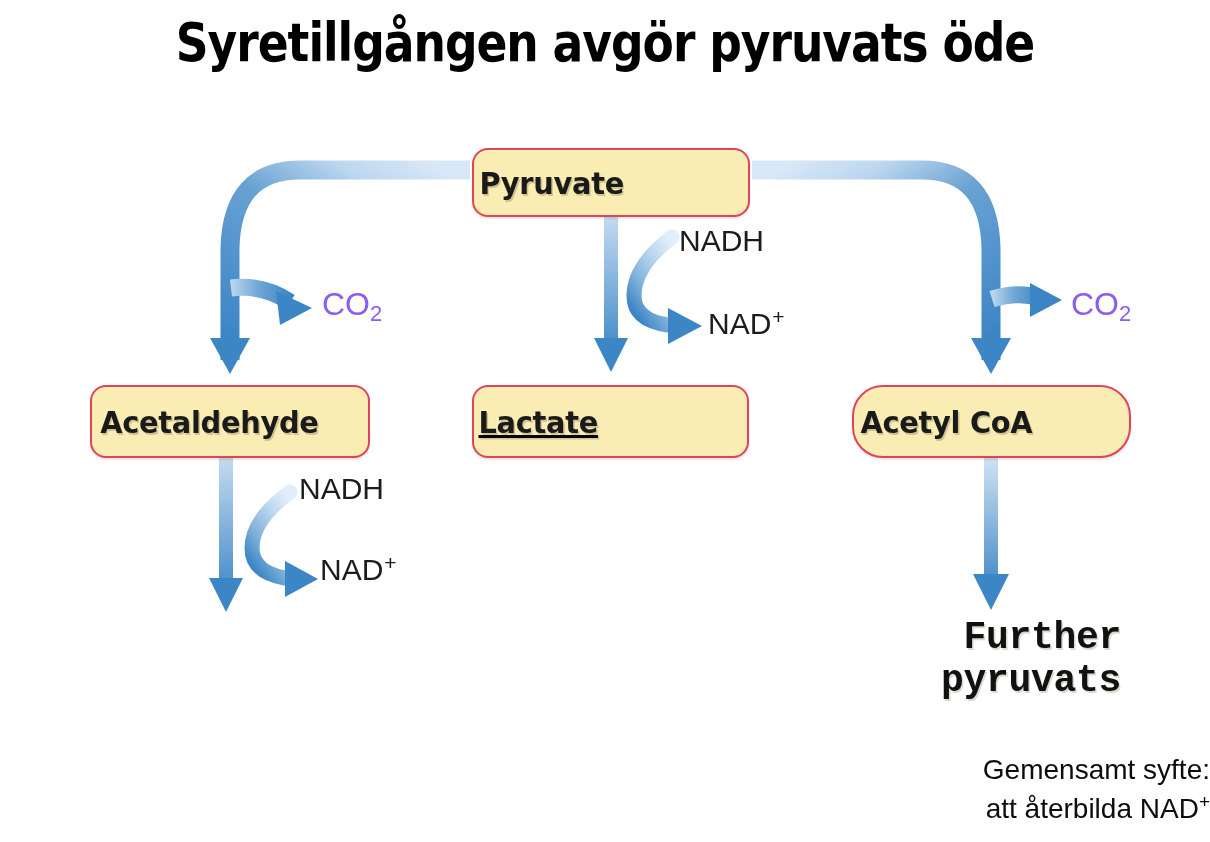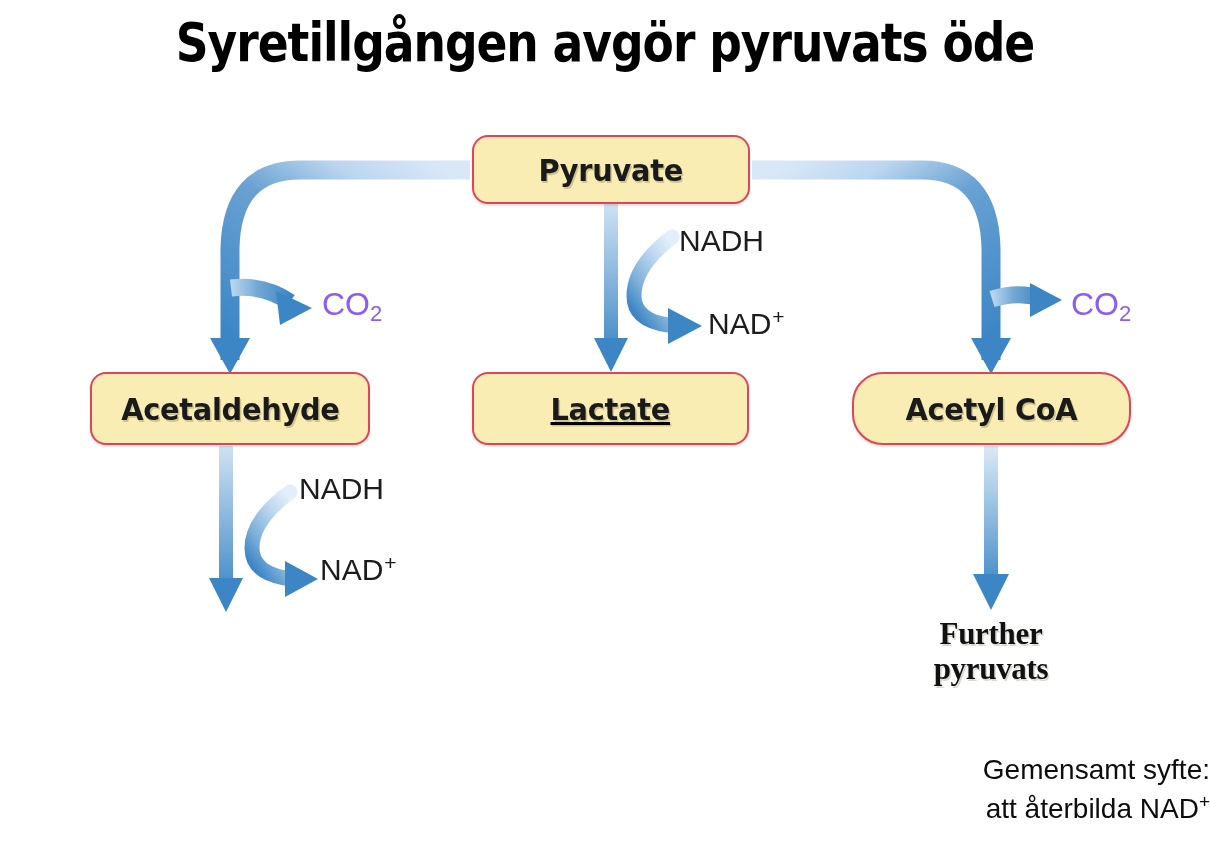--- a/index.html
+++ b/index.html
@@ -45,40 +45,41 @@
     height: 842px;
   }
   .node-box {
     position: absolute;
     box-sizing: border-box;
     background: #FAEDB3;
     border: 2.5px solid #E0435C;
     border-radius: 16px;
     display: flex;
     align-items: center;
-    justify-content: center;
+    justify-content: flex-start;
     box-shadow: 0 2px 2px rgba(120,110,60,0.18);
+    margin-top: 13px;
   }
   .node-label {
     font-family: "DejaVu Sans", sans-serif;
     font-weight: bold;
     font-size: 31px;
     color: #1a1a1a;
     letter-spacing: -0.3px;
     transform: scaleX(0.93);
     text-shadow: 1.5px 1.5px 0 rgba(110,100,60,0.30);
     white-space: nowrap;
   }
   .plain-label {
     position: absolute;
-    font-family: Liberation Serif, serif;
+    font-family: Liberation Mono, monospace;
     font-weight: bold;
-    font-size: 31px;
+    font-size: 38px;
     color: #111111;
-    text-align: center;
+    text-align: right;
     line-height: 1.12;
     letter-spacing: -0.3px;
     text-shadow: 1.5px 1.5px 0 rgba(110,100,60,0.25);
   }
   .cofactor {
     position: absolute;
     font-family: "Liberation Sans", sans-serif;
     font-size: 30px;
     color: #1c1c1c;
     white-space: nowrap;

